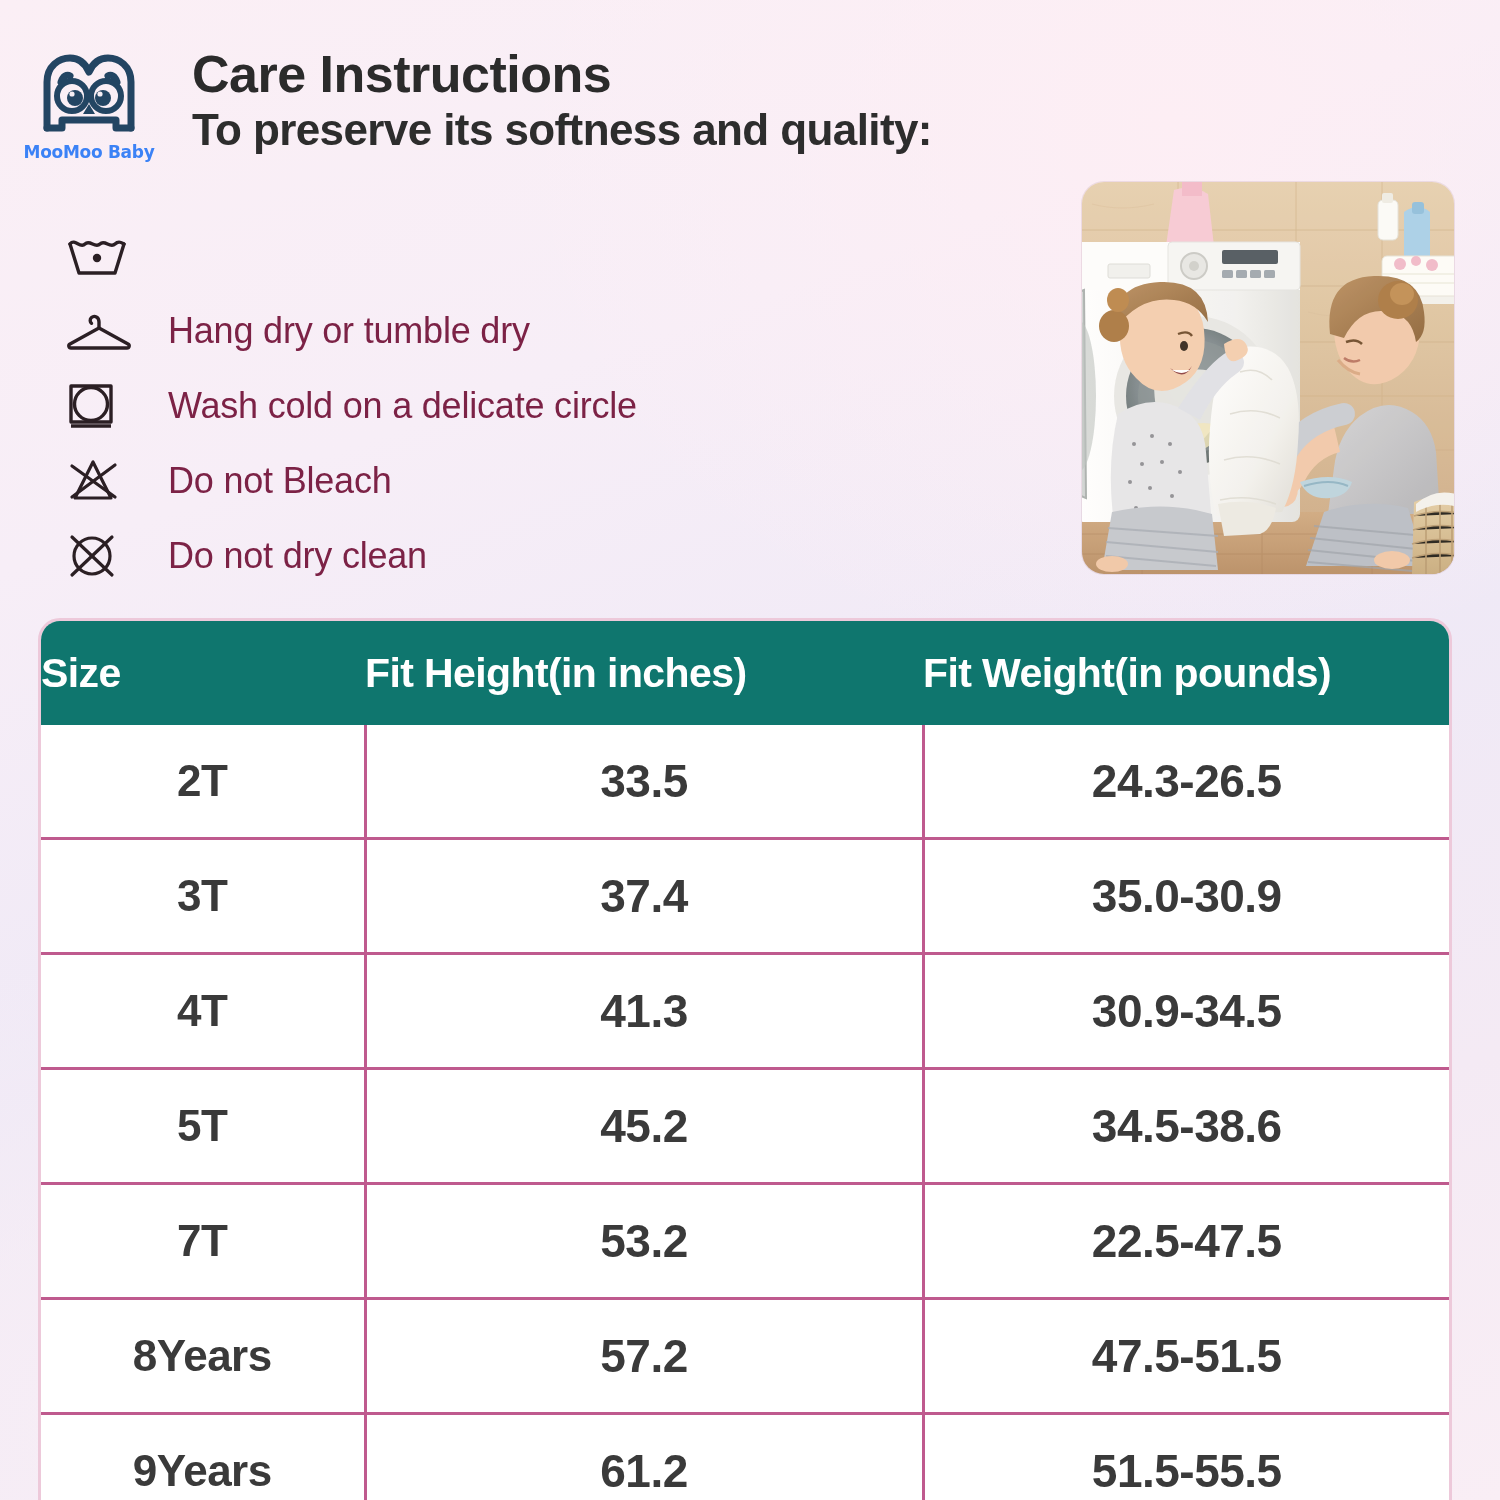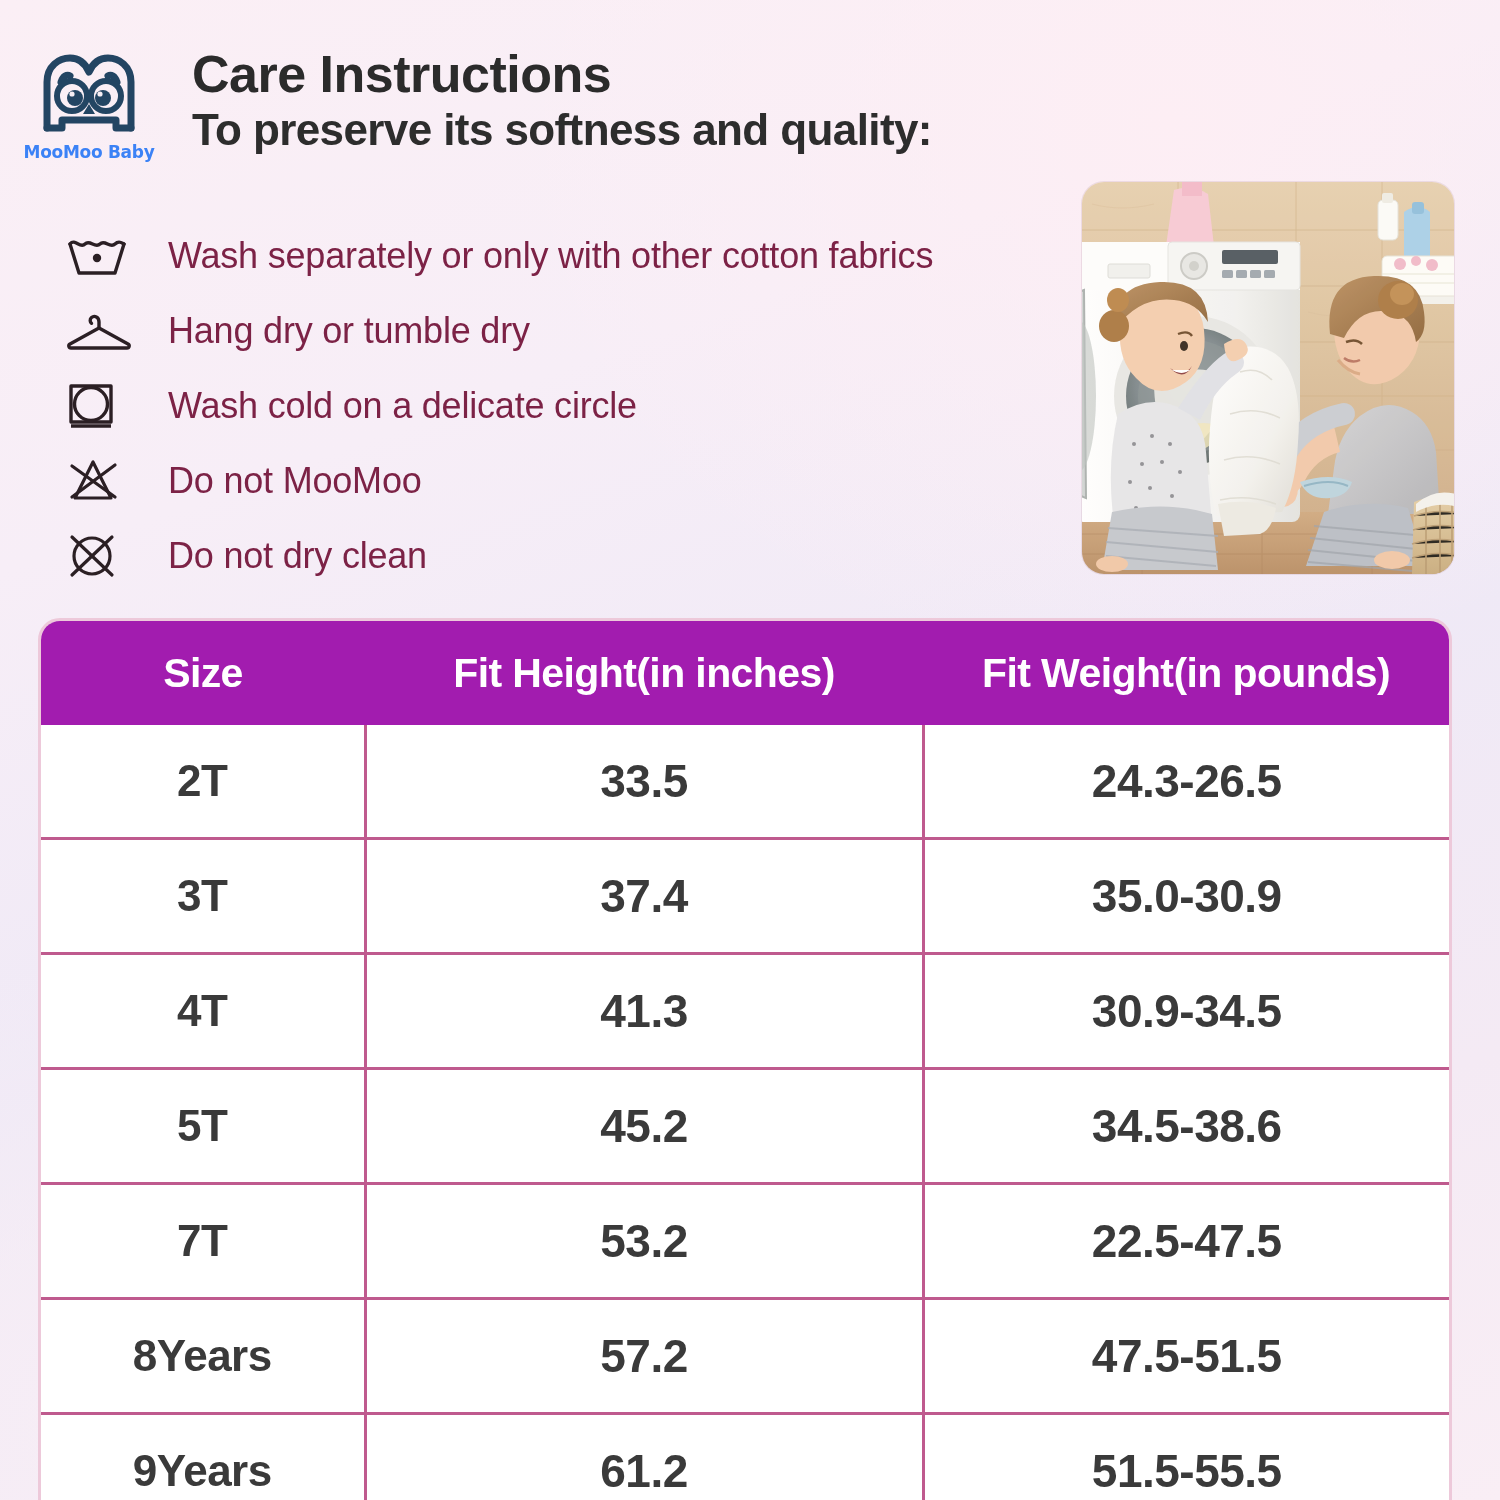--- a/index.html
+++ b/index.html
@@ -129,29 +129,29 @@
     box-sizing: border-box;
     overflow: hidden;
     background: #ffffff;
   }
   table {
     border-collapse: collapse;
     width: 100%;
     table-layout: fixed;
   }
   thead th {
-    background: #a21caf;
+    background: #0f766e;
     color: #ffffff;
     font-family: "Liberation Sans", sans-serif;
     font-weight: bold;
     font-size: 41px;
     height: 104px;
     padding: 0;
     letter-spacing: -0.6px;
-    text-align: center;
+    text-align: left;
     border: none;
   }
   thead th.col-size { width: 324px; }
   thead th.col-h    { width: 558px; }
   thead th.col-w    { width: 526px; }
 
   tbody td {
     font-family: "Liberation Sans", sans-serif;
     font-size: 46px;
     font-weight: bold;
@@ -209,21 +209,20 @@
     <div class="care-row">
       <span class="care-icon">
         <svg width="62" height="46" viewBox="0 0 62 46">
           <g fill="none" stroke="#2b1f24" stroke-width="3.4" stroke-linejoin="round" stroke-linecap="round">
             <path d="M4 11 C9 5 14 16 19 11 C24 6 29 16 34 11 C39 6 44 16 49 11 C53 7 56 10 58 11"></path>
             <path d="M4 11 L13 40 H49 L58 11"></path>
           </g>
           <circle cx="31" cy="25" r="4.2" fill="#2b1f24"></circle>
         </svg>
       </span>
-      <span class="care-text">Wash separately or only with other cotton fabrics</span>
     </div>
 
     <div class="care-row">
       <span class="care-icon">
         <svg width="66" height="42" viewBox="0 0 66 42">
           <g fill="none" stroke="#2b1f24" stroke-width="3.4" stroke-linejoin="round" stroke-linecap="round">
             <path d="M33 18 V12 C33 7 28.5 5 25.5 7.5 C23.5 9.2 24 12 25.5 13.3"></path>
             <path d="M33 18 L4 34 C2 35.2 2.6 38 5 38 H61 C63.4 38 64 35.2 62 34 Z"></path>
           </g>
         </svg>
@@ -247,21 +246,21 @@
     <div class="care-row">
       <span class="care-icon">
         <svg width="56" height="50" viewBox="0 0 56 50">
           <g fill="none" stroke="#2b1f24" stroke-width="3.2" stroke-linejoin="round" stroke-linecap="round">
             <path d="M27 6 L9 42 H45 Z"></path>
             <path d="M6 10 L49 41"></path>
             <path d="M49 9 L6 41"></path>
           </g>
         </svg>
       </span>
-      <span class="care-text">Do not MooMoo</span>
+      <span class="care-text">Do not Bleach</span>
     </div>
 
     <div class="care-row">
       <span class="care-icon">
         <svg width="54" height="50" viewBox="0 0 54 50">
           <g fill="none" stroke="#2b1f24" stroke-width="3.2" stroke-linejoin="round" stroke-linecap="round">
             <circle cx="26" cy="25" r="18"></circle>
             <path d="M6 6 L46 44"></path>
             <path d="M46 6 L6 44"></path>
           </g>

